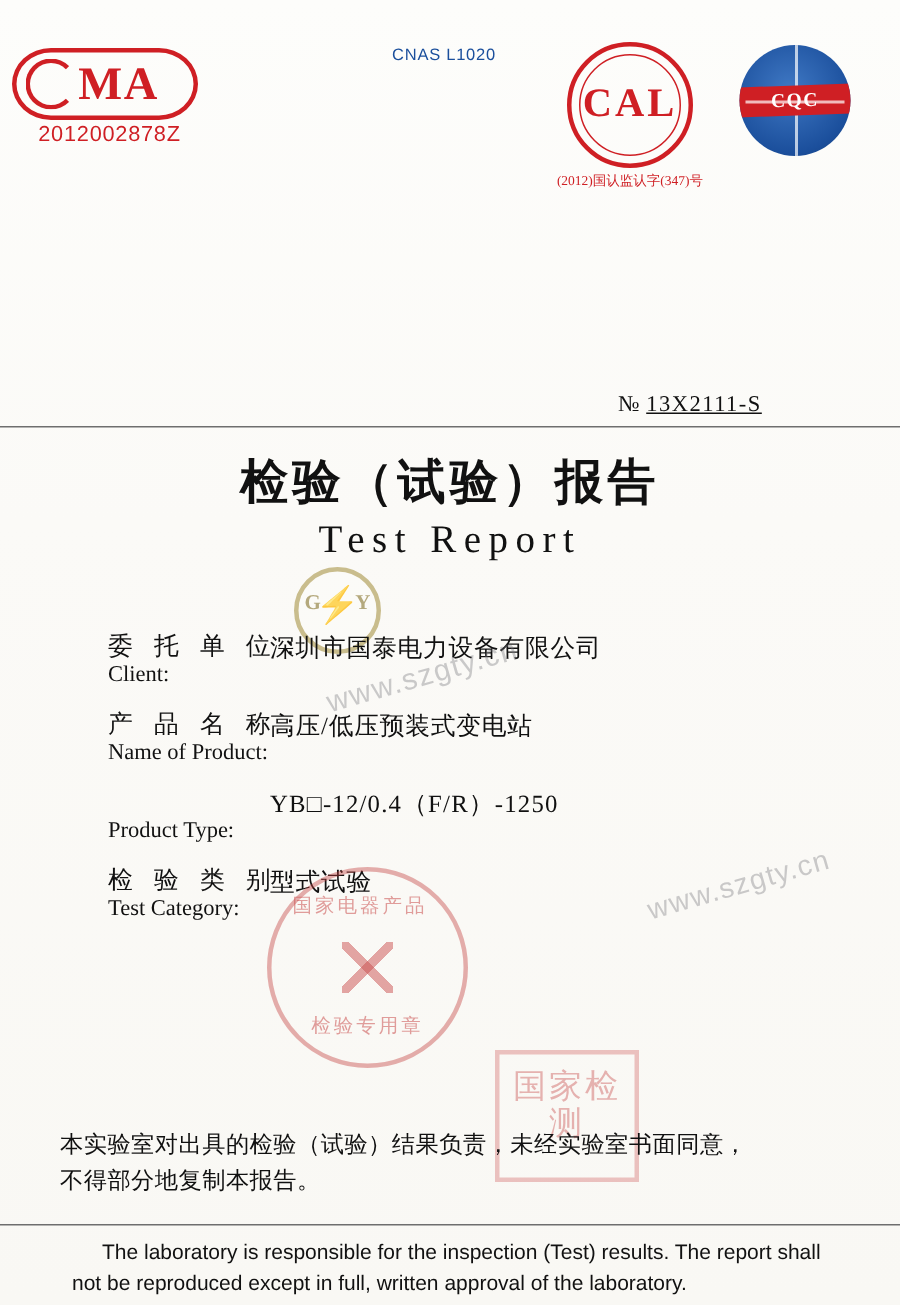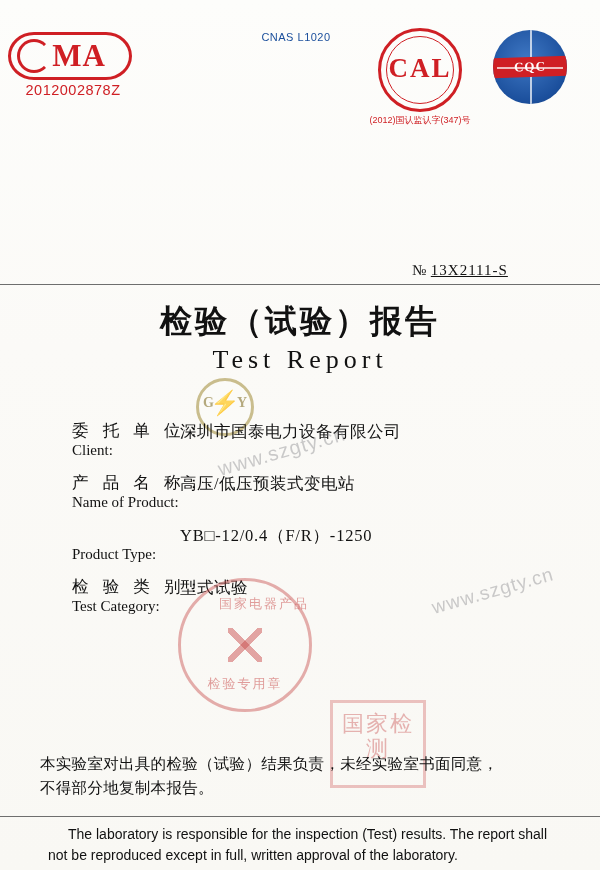--- a/index.html
+++ b/index.html
@@ -199,21 +199,21 @@
     color: #cf1f24;
     font-family: "Liberation Serif", serif;
     font-weight: bold;
     font-size: 27px;
     letter-spacing: 2px;
   }
   .cal-code {
     color: #cf1f24;
     font-size: 9px;
     margin-top: 2px;
-    font-family: Liberation Sans, sans-serif;
+    font-family: Liberation Serif, serif;
   }
 
   
   .cqc {
     left: 474px;
     top: 2px;
     width: 112px;
   }
   .cqc-circle {
     width: 74px;
@@ -468,21 +468,21 @@
     height: 34px;
     margin: -17px 0 0 -17px;
     background:
       linear-gradient(45deg, transparent 44%, rgba(196,60,60,0.5) 44%, rgba(196,60,60,0.5) 56%, transparent 56%),
       linear-gradient(-45deg, transparent 44%, rgba(196,60,60,0.5) 44%, rgba(196,60,60,0.5) 56%, transparent 56%);
   }
   .stamp-top {
     position: absolute;
     left: 14px; right: 0;
     top: 14px;
-    text-align: right;
+    text-align: left;
     font-size: 13px;
     letter-spacing: 2px;
   }
   .stamp-bottom {
     position: absolute;
     left: 0; right: 0;
     bottom: 16px;
     text-align: center;
     font-size: 13px;
     letter-spacing: 2px;

